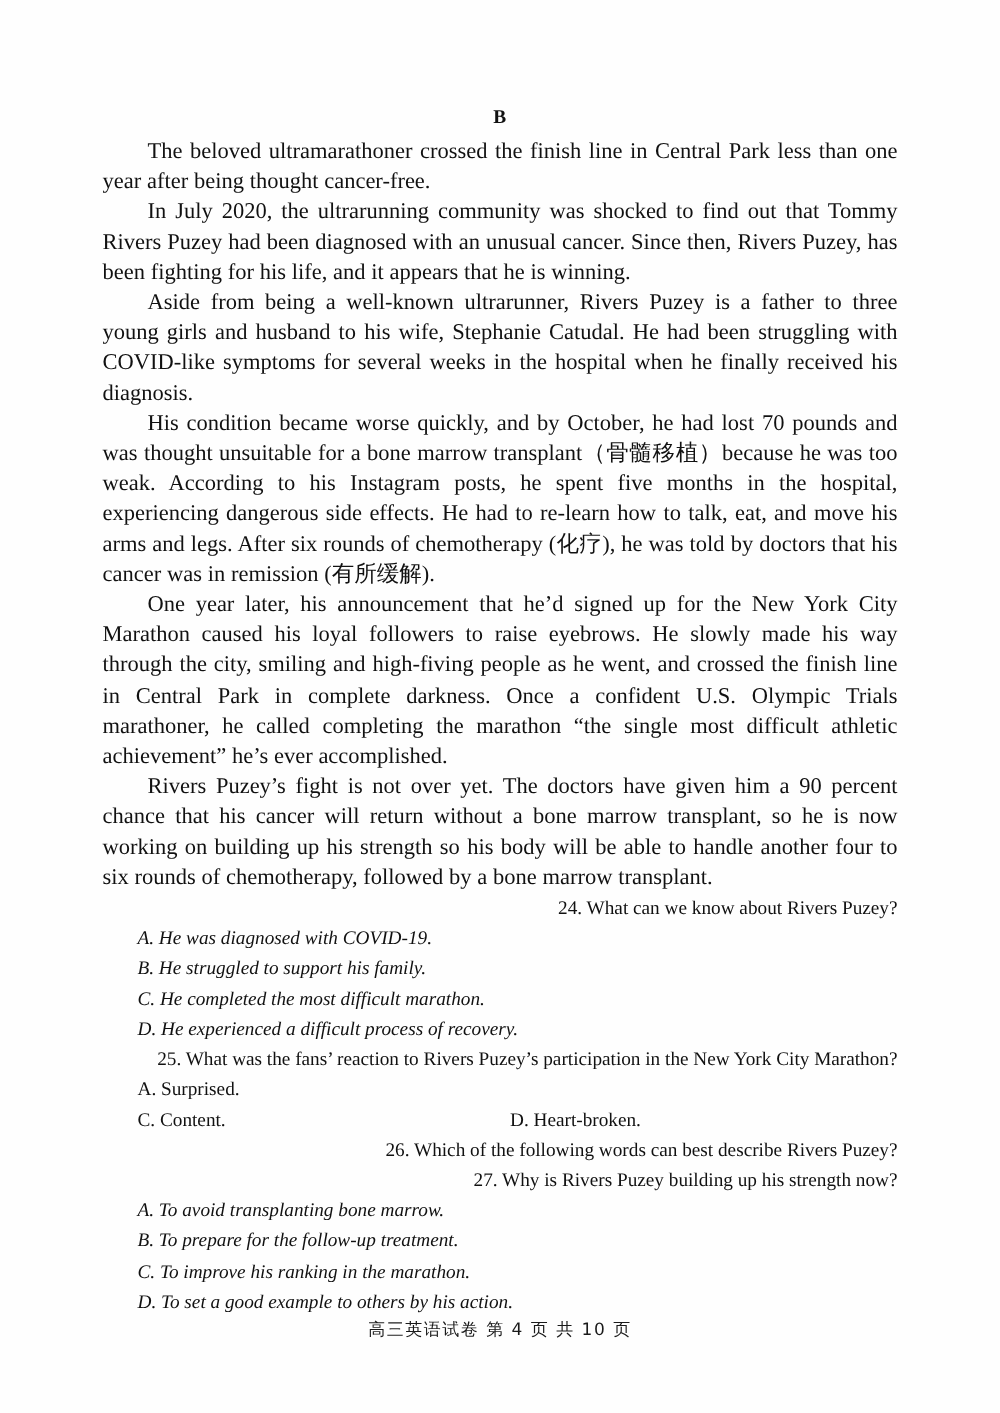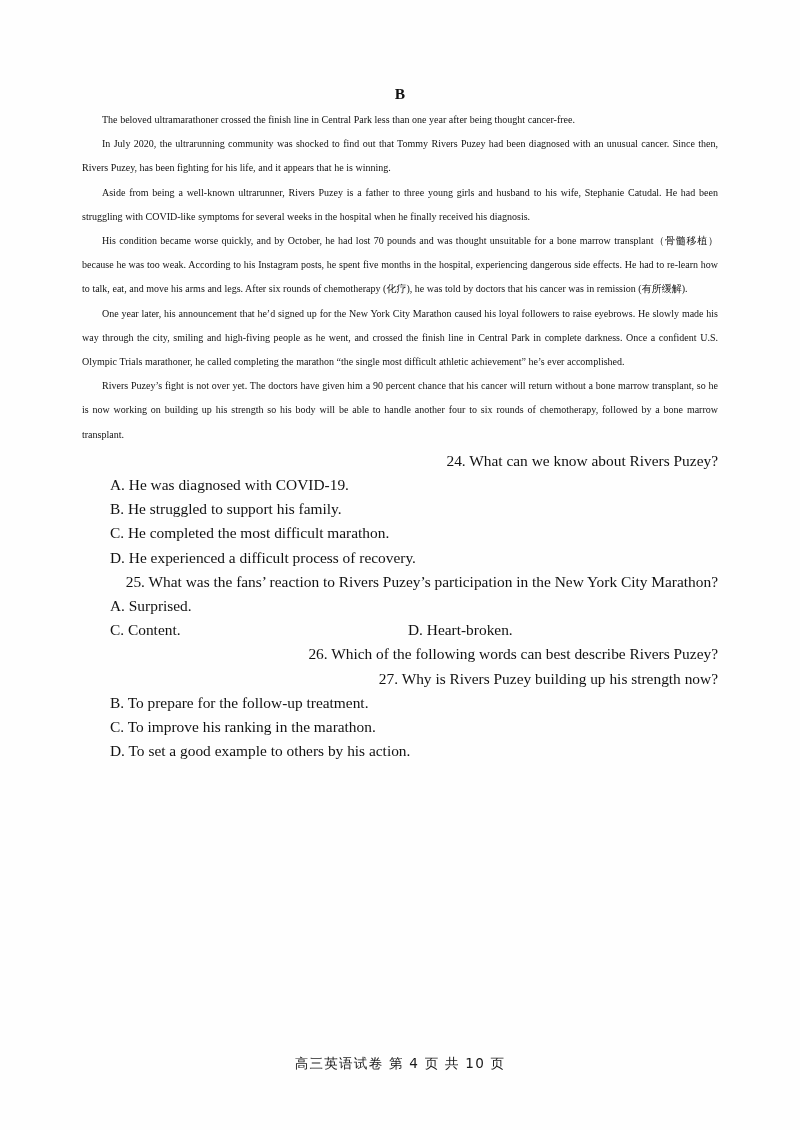--- a/index.html
+++ b/index.html
@@ -36,21 +36,21 @@
     text-align: center;
     font-weight: bold;
     font-size: 15.5px;
     line-height: 20px;
     margin: 0 0 4px 0;
     letter-spacing: 0.3px;
   }
 
   .passage p {
     margin: 0;
-    font-size: 10px;
+    font-size: 18px;
     line-height: 24.2px;
     text-align: justify;
     text-justify: inter-word;
     text-indent: 2em;
     word-spacing: 0.1px;
   }
 
   .questions {
     margin-top: 2px;
   }
@@ -65,20 +65,21 @@
     margin: 0;
     text-indent: 0;
     text-align: right;
   }
 
   .opt {
     font-size: 15.4px;
     line-height: 24.2px;
     margin: 0;
     padding-left: 28px;
+    font-style: italic;
   }
 
   .opt-row {
     display: flex;
     font-size: 15.4px;
     line-height: 24.2px;
     padding-left: 28px;
   }
   .opt-row .col-a {
     width: 298px;
@@ -140,20 +141,21 @@
       </div>
 
       <div class="q-block">
         <div class="q-stem">26. Which of the following words can best describe Rivers Puzey?</div>
         <div class="opt-row">
         </div>
       </div>
 
       <div class="q-block">
         <div class="q-stem">27. Why is Rivers Puzey building up his strength now?</div>
+        <div class="opt">A. To avoid transplanting bone marrow.</div>
         <div class="opt">B. To prepare for the follow-up treatment.</div>
         <div class="opt">C. To improve his ranking in the marathon.</div>
         <div class="opt">D. To set a good example to others by his action.</div>
       </div>
 
     </div>
   </div>
 
   <div class="footer">高三英语试卷  第 4 页 共 10 页</div>
 

